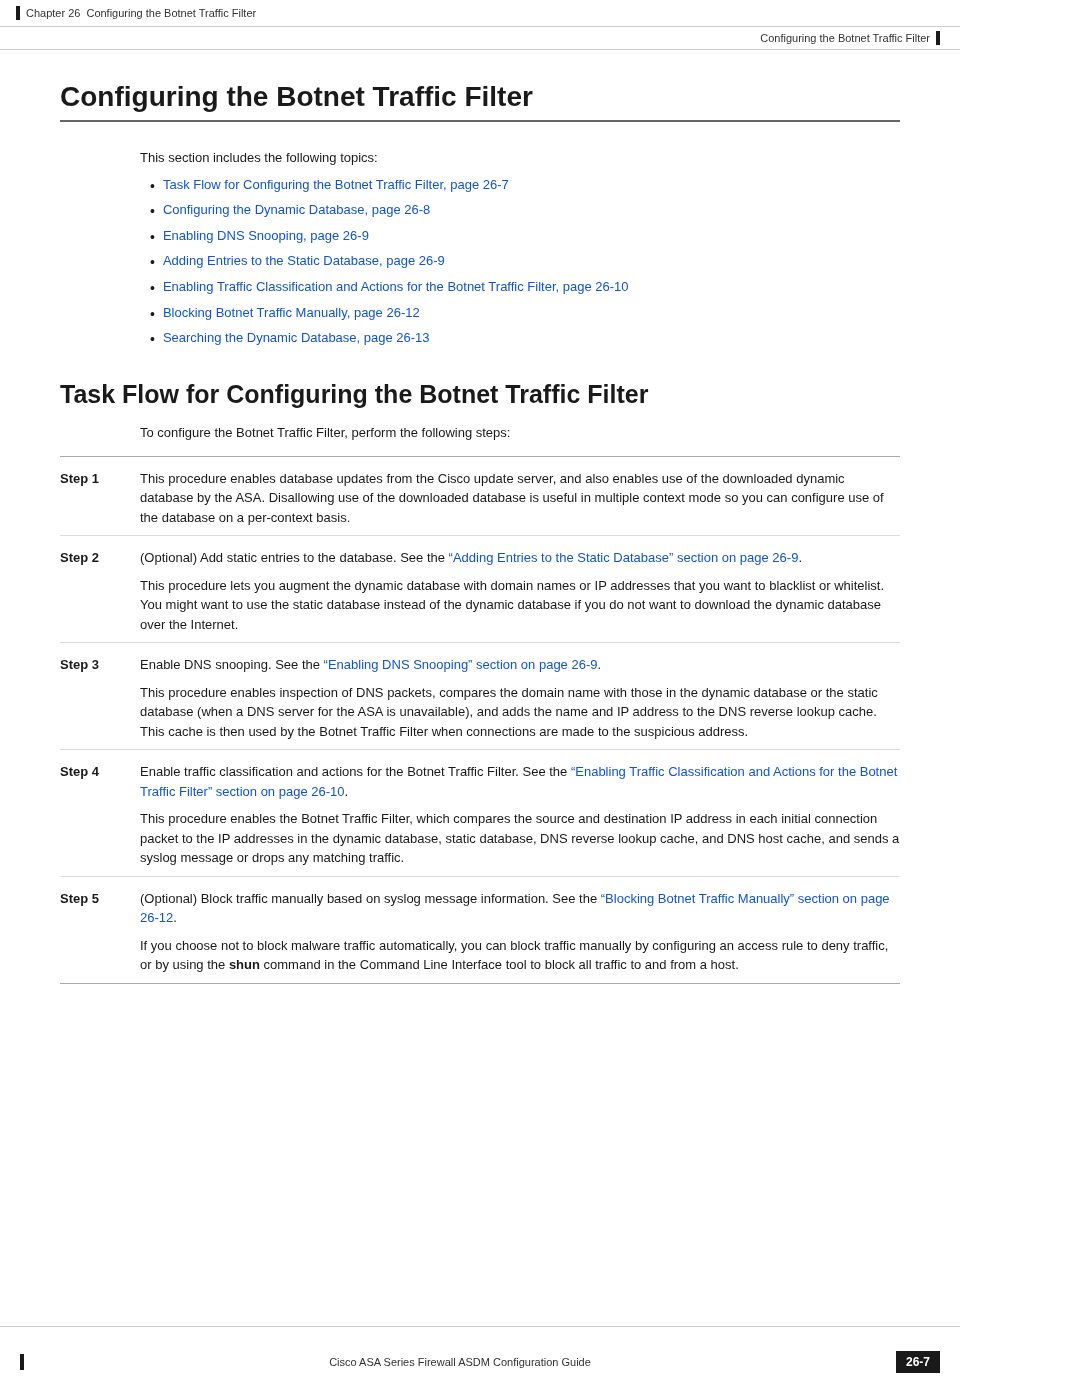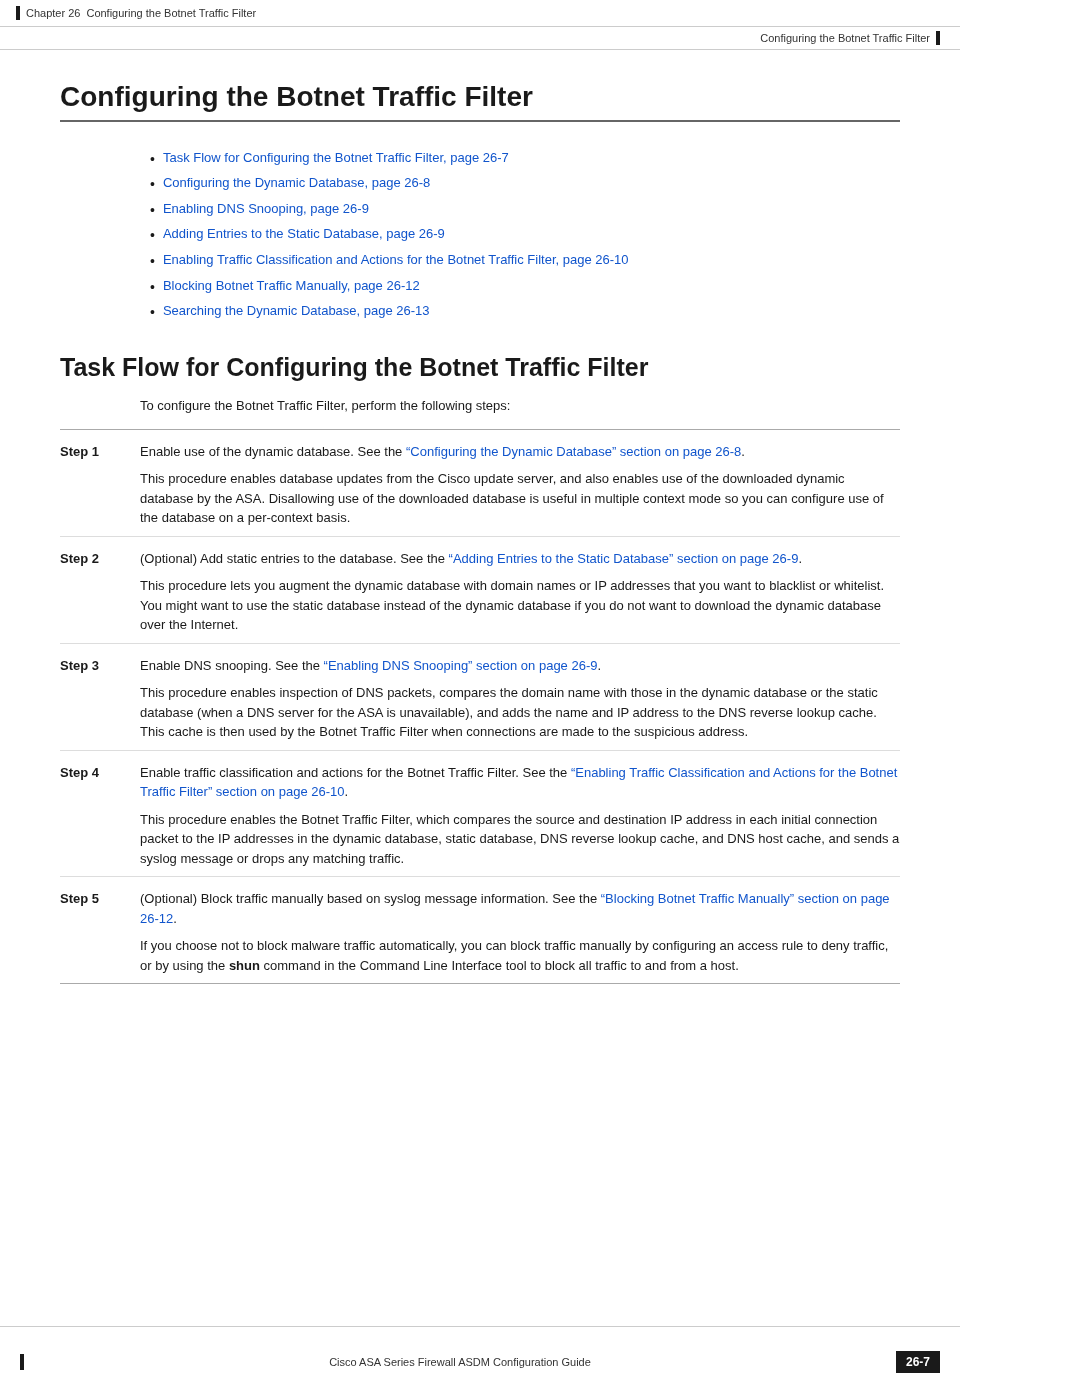--- a/index.html
+++ b/index.html
@@ -229,20 +229,21 @@
 
   <div class="top-right-header">
     <span>Configuring the Botnet Traffic Filter</span>
     <span class="header-right-bar"></span>
   </div>
 
   <div class="content-area">
 
     <h1 class="main-heading">Configuring the Botnet Traffic Filter</h1>
 
+    <p class="intro-text">This section includes the following topics:</p>
 
     <ul class="bullet-list">
       <li>
         <span class="bullet-dot">•</span>
         <a class="link-blue" href="#task-flow">Task Flow for Configuring the Botnet Traffic Filter, page 26-7</a>
       </li>
       <li>
         <span class="bullet-dot">•</span>
         <a class="link-blue" href="#dyn-db">Configuring the Dynamic Database, page 26-8</a>
       </li>
@@ -270,23 +271,20 @@
 
     <h2 class="section-heading" id="task-flow">Task Flow for Configuring the Botnet Traffic Filter</h2>
 
     <p class="section-intro">To configure the Botnet Traffic Filter, perform the following steps:</p>
 
     <div class="steps-container">
 
       <div class="step-row">
         <span class="step-label">Step 1</span>
         <div class="step-content">
-          <p class="step-main-text">
-            <span>Enable use of the dynamic database. See the </span><a class="link-blue" href="#dyn-db">“Configuring the Dynamic Database” section on page 26-8</a><span>.</span>
-          </p>
           <p class="step-detail-text">This procedure enables database updates from the Cisco update server, and also enables use of the downloaded dynamic database by the ASA. Disallowing use of the downloaded database is useful in multiple context mode so you can configure use of the database on a per-context basis.</p>
         </div>
       </div>
 
       <div class="step-row">
         <span class="step-label">Step 2</span>
         <div class="step-content">
           <p class="step-main-text">
             <span>(Optional) Add static entries to the database. See the </span><a class="link-blue" href="#static-db">“Adding Entries to the Static Database” section on page 26-9</a><span>.</span>
           </p>

